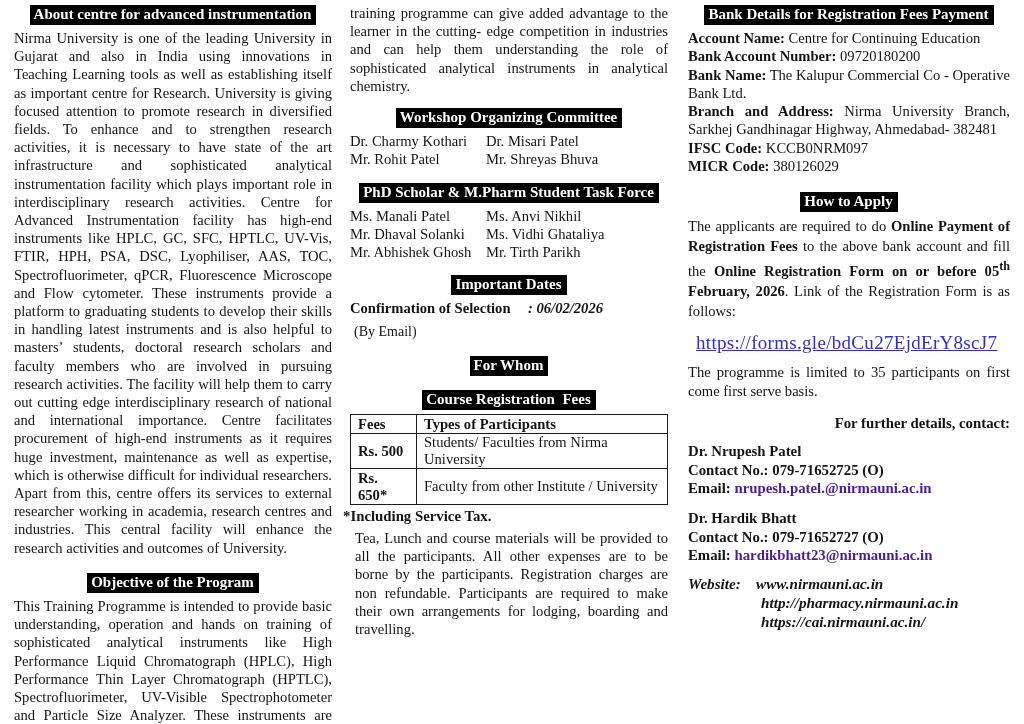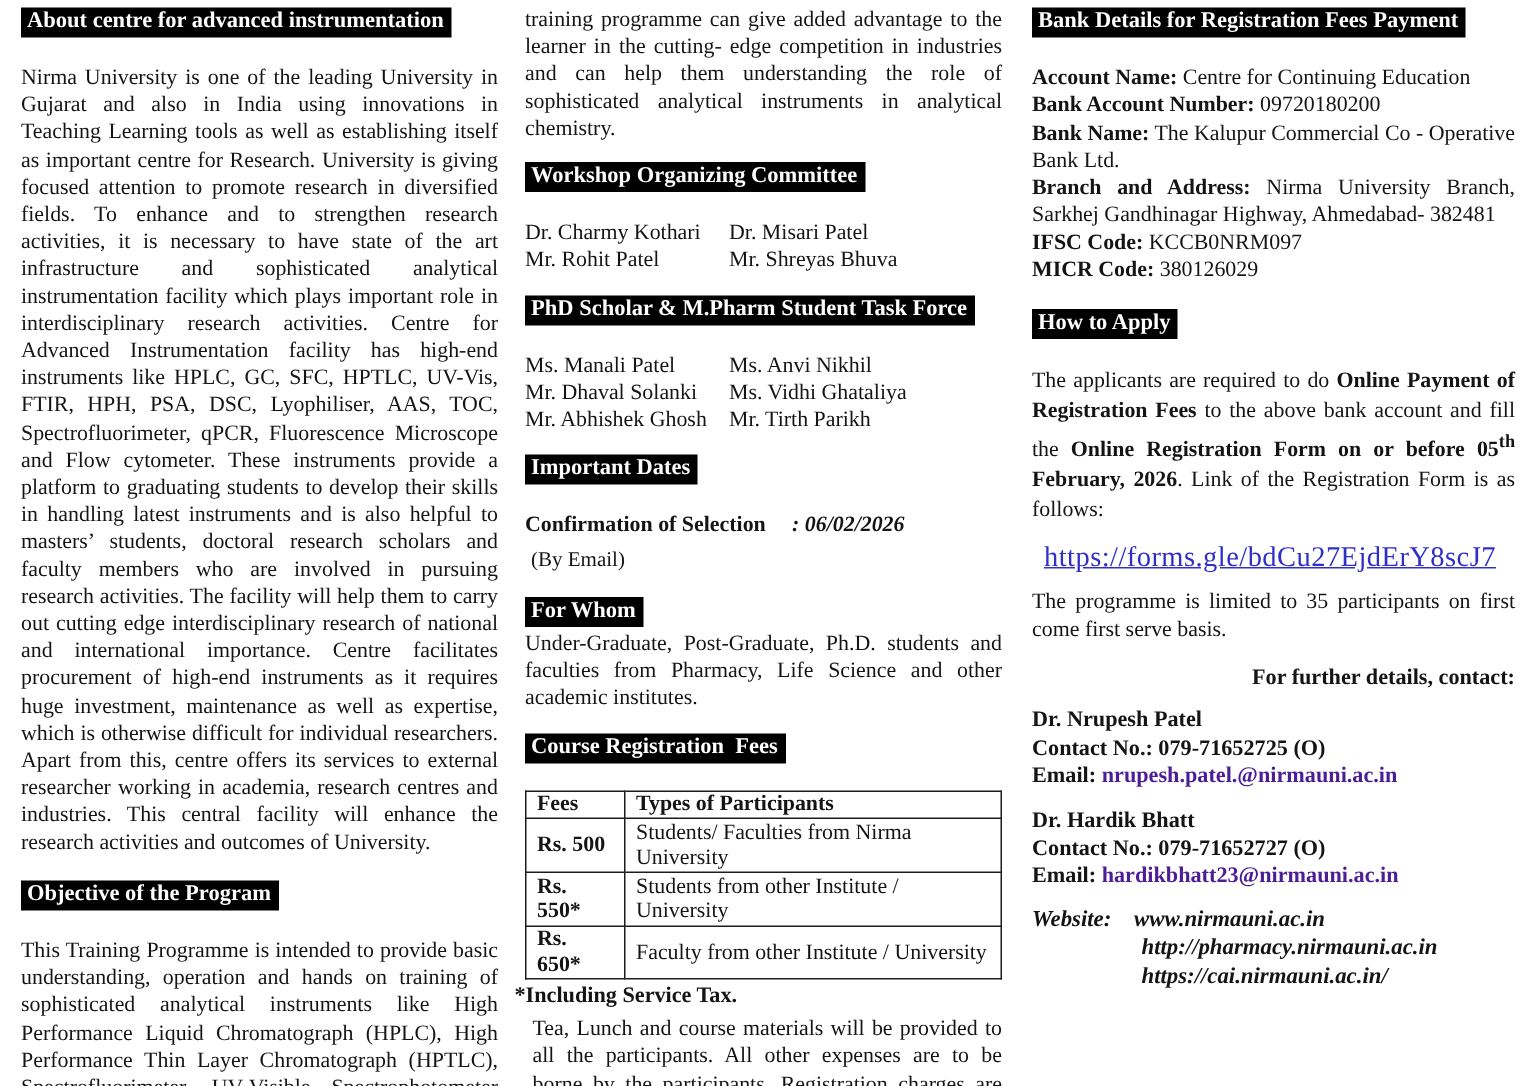--- a/index.html
+++ b/index.html
@@ -10,21 +10,21 @@
     background: #ffffff;
     overflow: hidden;
     font-family: "Liberation Serif", "DejaVu Serif", serif;
     color: #141414;
   }
   .col { position: absolute; top: 0; }
   .col-left  { left: 14px;  width: 318px; }
   .col-mid   { left: 350px; width: 318px; }
   .col-right { left: 688px; width: 322px; }
 
-  .hdr { margin: 13px 0 18px; }
+  .hdr { margin: 13px 0 4px; text-align: center; }
   .hdr.first { margin-top: 5px; }
   .sec-title {
     display: inline-block;
     background: #000000;
     color: #ffffff;
     font-weight: bold;
     font-size: 15px;
     line-height: 17px;
     padding: 1px 5px 2px 4px;
     white-space: pre-wrap;
@@ -167,40 +167,35 @@
       <div class="date-row">
         <span class="lbl">Confirmation of Selection</span>
         <span class="val">: 06/02/2026</span>
       </div>
       <p class="byemail">(By Email)</p>
     </div>
 
     <div class="hdr" style="margin-top:15px; margin-bottom:2px;">
       <span class="sec-title">For Whom</span>
     </div>
-    <p class="body">Under-Graduate, Post-Graduate, Ph.D. students and faculties from Pharmacy, Life Science and other academic institutes.</p>
 
     <div class="hdr" style="margin-top:14px;">
       <span class="sec-title">Course Registration  Fees</span>
     </div>
     <table class="fees">
       <tbody>
           <tr>
         <th>Fees</th>
         <th>Types of Participants</th>
       </tr>
       <tr>
         <td class="fee">Rs. 500</td>
         <td>Students/ Faculties from Nirma University</td>
       </tr>
       <tr>
-        <td class="fee">Rs. 550*</td>
-        <td>Students from other Institute / University</td>
-      </tr>
-      <tr>
         <td class="fee">Rs. 650*</td>
         <td>Faculty from other Institute / University</td>
       </tr>
     </tbody>
       </table>
     <p class="footnote">*Including Service Tax.</p>
     <p class="body fees-note">Tea, Lunch and course materials will be provided to all the participants. All other expenses are to be borne by the participants. Registration charges are non refundable. Participants are required to make their own arrangements for lodging, boarding and travelling.</p>
   </div>
 
   <div class="col col-right">

